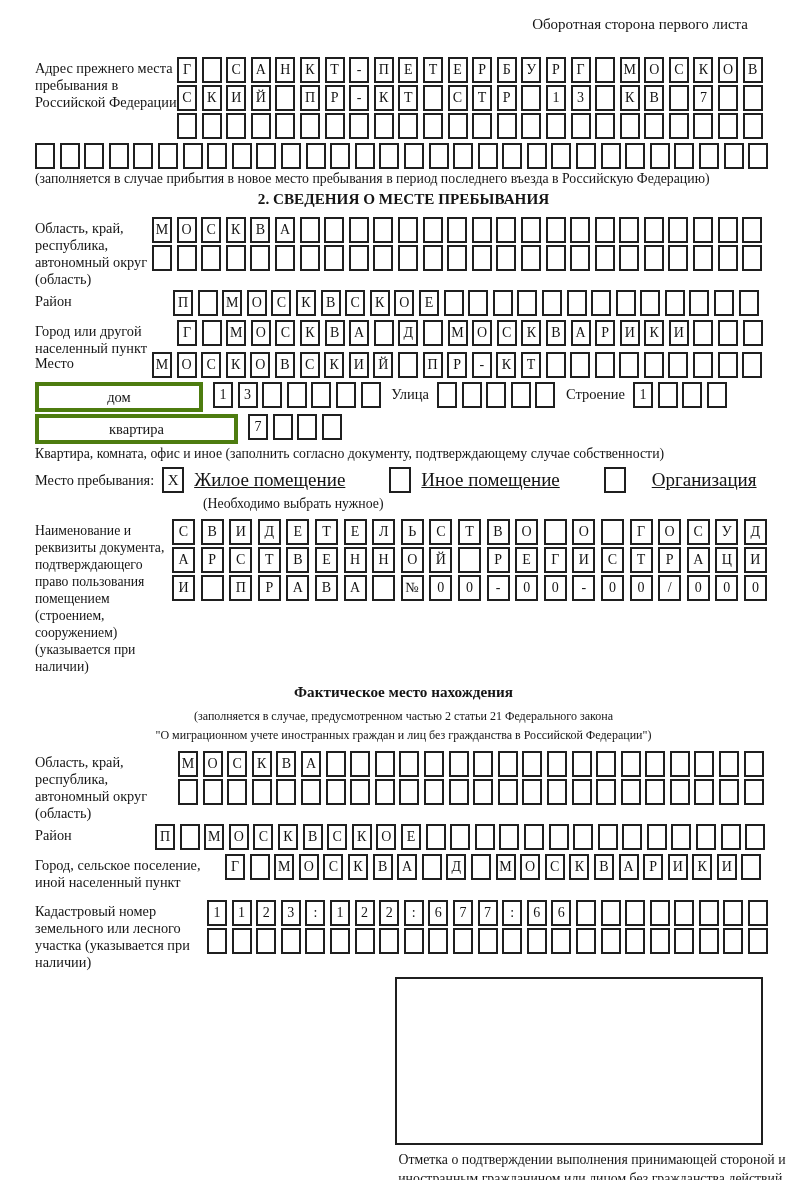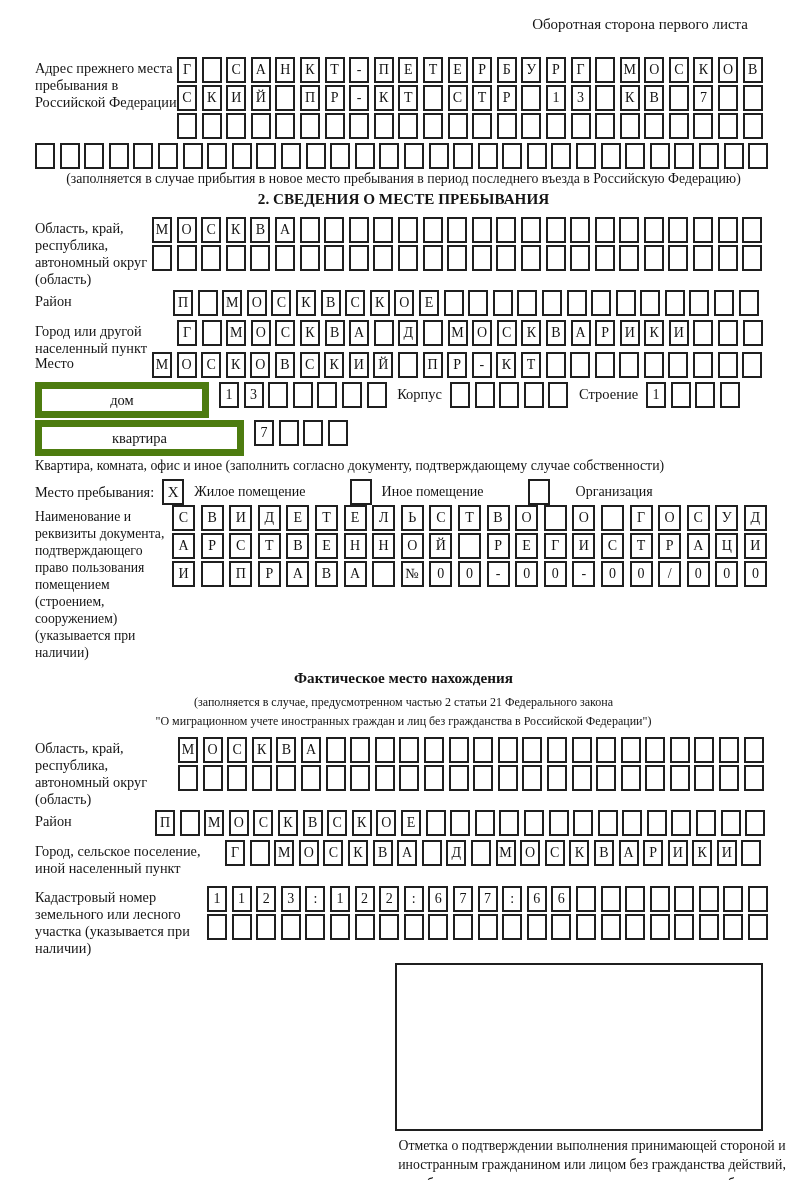--- a/index.html
+++ b/index.html
@@ -17,36 +17,36 @@
   .stack{display:flex;flex-direction:column;}
   .cells{display:flex;flex:none;margin-bottom:2px;}
   .cell{
     flex:none;box-sizing:content-box;width:16px;height:22px;
     border:2px solid #1f1f1f;margin-right:4.6px;
     display:flex;align-items:center;justify-content:center;
     font-size:14px;line-height:1;
   }
   .doc-cells .cell{width:19px;margin-right:5.6px;}
   .box{
-    box-sizing:content-box;height:22px;border:7px solid #4d7c0f;
+    box-sizing:content-box;height:22px;border:4px solid #4d7c0f;
     display:flex;align-items:center;justify-content:center;
     font-size:14.5px;margin-right:10px;flex:none;
   }
   .inline-lbl{flex:none;padding:4px 8px 0 6px;font-size:14.5px;}
   .cap{font-size:13.8px;}
-  .cap-center{text-align:center;margin:2px 0 2px 0;}
+  .cap-center{margin:2px 0 2px 0;}
   .cap-left{margin:1px 0 5px 0;}
   .sec-title{text-align:center;font-weight:bold;font-size:15.2px;margin:3px 0 9px 0;}
   .chk{
     flex:none;box-sizing:content-box;width:18px;height:22px;
     border:2px solid #1f1f1f;display:flex;align-items:center;justify-content:center;
     font-size:15px;
   }
   .stay-row{display:flex;align-items:center;margin-top:4px;}
-  .stay-lbl{padding:0 0 0 10px;font-size:14px;}
+  .stay-lbl{padding:0 0 0 10px;font-size:19px;text-decoration:underline;}
   .stay-cap{margin:3px 0 7px 168px;font-size:13.8px;}
   .act-cap{text-align:center;line-height:19px;font-size:12px;}
   .stamp-box{box-sizing:border-box;width:368px;height:168px;border:2px solid #1f1f1f;margin:6px 0 0 360px;}
   .stamp-cap{width:414px;margin:5px 0 0 350px;text-align:center;font-size:13.8px;line-height:19px;}
 </style>
 </head>
 <body>
 
 <div class="page">
 
@@ -326,21 +326,21 @@
     <div class="box" style="width:160px">дом</div>
     <div class="cells">
         <span class="cell">1</span>
         <span class="cell">3</span>
         <span class="cell"></span>
         <span class="cell"></span>
         <span class="cell"></span>
         <span class="cell"></span>
         <span class="cell"></span>
       </div>
-    <div class="inline-lbl">Корпус</div>
+    <div class="inline-lbl">Улица</div>
     <div class="cells">
         <span class="cell"></span>
         <span class="cell"></span>
         <span class="cell"></span>
         <span class="cell"></span>
         <span class="cell"></span>
       </div>
     <div class="inline-lbl">Строение</div>
     <div class="cells">
         <span class="cell">1</span>
@@ -363,20 +363,21 @@
 
   <div class="stay-row">
     <div>Место пребывания:</div>
     <div class="chk" style="margin-left:8px">X</div>
     <div class="stay-lbl">Жилое помещение</div>
     <div class="chk" style="margin-left:44px"></div>
     <div class="stay-lbl">Иное помещение</div>
     <div class="chk" style="margin-left:44px"></div>
     <div class="stay-lbl" style="padding-left:26px">Организация</div>
   </div>
+  <div class="stay-cap">(Необходимо выбрать нужное)</div>
 
   <div class="row" style="margin-bottom:6px">
     <div class="lbl" style="width:137px;font-size:13.7px">Наименование и реквизиты документа, подтверждающего право пользования помещением (строением, сооружением) (указывается при наличии)</div>
     <div class="stack">
       <div class="cells doc-cells">
           <span class="cell">С</span>
           <span class="cell">В</span>
           <span class="cell">И</span>
           <span class="cell">Д</span>
           <span class="cell">Е</span>

